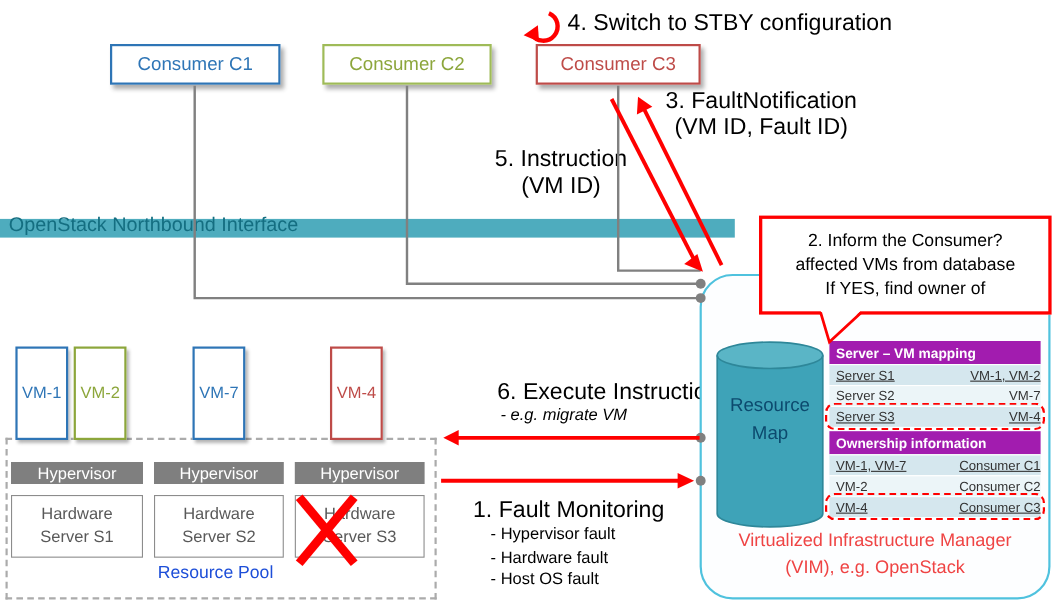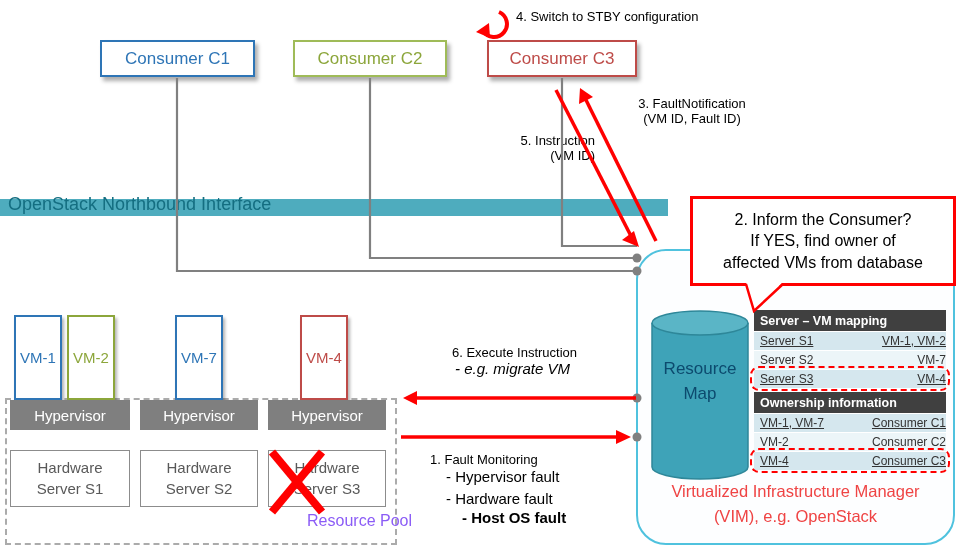--- a/index.html
+++ b/index.html
@@ -13,49 +13,49 @@
             display:flex;align-items:center;justify-content:center;font-size:17px;
             box-shadow:3px 4px 4px rgba(0,0,0,.32);}
   .blue{border-color:#2E75B6;color:#2E75B6;}
   .green{border-color:#9FBB58;color:#8CA63B;}
   .red{border-color:#BE4B48;color:#BE4B48;}
 
   
   .vm{position:absolute;top:315px;width:48px;height:85px;background:#fff;border:2.5px solid;
       display:flex;align-items:center;justify-content:center;font-size:15px;
       box-shadow:2px 3px 3px rgba(0,0,0,.3);}
-  .hyp{position:absolute;top:400px;height:30px;background:#7F7F7F;color:#fff;
+  .hyp{position:absolute;top:420px;height:20px;background:#7F7F7F;color:#fff;
        display:flex;align-items:center;justify-content:center;font-size:15px;}
   .server{position:absolute;top:450px;height:57px;background:#fff;border:1.5px solid #8C8C8C;
           color:#595959;display:flex;align-items:center;justify-content:center;
           text-align:center;font-size:15px;line-height:1.35;padding:0 8px;}
   .pool{position:absolute;left:5px;top:398px;width:392px;height:147px;border:2px dashed #ABABAB;}
-  .pool-label{position:absolute;left:20px;top:512px;width:392px;text-align:right;
-              color:#8b5cf6;font-size:16px;}
+  .pool-label{position:absolute;left:0;top:512px;width:392px;text-align:center;
+              color:#1d4ed8;font-size:16px;}
 
   
   .nb-bar{position:absolute;left:0;top:199px;width:668px;height:17px;background:#4EACBE;}
   .nb-label{position:absolute;left:8px;top:194px;font-size:18px;color:#146E81;}
 
   
   .note{position:absolute;color:#000;}
-  .t17{font-size:13px;}
+  .t17{font-size:21px;}
   .t15{font-size:15px;}
   .center{text-align:center;}
   .indent{margin-left:3px;font-style:italic;}
 
   
   .vim-box{position:absolute;left:636px;top:249px;width:319px;height:296px;
            border:2.5px solid #4FC2DE;border-radius:30px;background:#FDFEFF;}
   .cyl-text{position:absolute;left:651px;top:356px;width:98px;text-align:center;
             color:#0c4a6e;font-size:17px;line-height:25px;}
   .vim-caption{position:absolute;left:638px;top:479px;width:315px;text-align:center;
                color:#ef4444;font-size:16.5px;line-height:1.5;}
   .tbl{position:absolute;left:754px;width:192px;}
-  .tbl-header{height:21px;background:#404040;color:#fff;font-weight:bold;font-size:12.5px;
+  .tbl-header{height:21px;background:#a21caf;color:#fff;font-weight:bold;font-size:12.5px;
               display:flex;align-items:center;padding-left:6px;}
   .tbl-row{height:19px;display:flex;align-items:center;font-size:12px;color:#333;
            border-top:1px solid #fff;}
   .tbl-row .c1{width:86px;padding-left:6px;}
   .tbl-row .c2{flex:1;padding-left:2px;text-align:right;}
   .row-a{background:#D5E7EE;text-decoration:underline;}
   .row-b{background:#ECF5F8;gap:13px;}
   .hl{position:absolute;border:2px dashed #FF0000;border-radius:9px;}
 
   
@@ -72,25 +72,25 @@
 
   <div class="nb-bar"></div>
   <div class="nb-label">OpenStack Northbound Interface</div>
 
   <div class="note t17" style="left:516px;top:9px;">4. Switch to STBY configuration</div>
 
   <div class="consumer blue" style="left:100px;width:155px;">Consumer C1</div>
   <div class="consumer green" style="left:293px;width:154px;">Consumer C2</div>
   <div class="consumer red" style="left:487px;width:150px;">Consumer C3</div>
 
-  <div class="note t17 center" style="left:425px;top:133px;width:170px;text-align:right;">
+  <div class="note t17 center" style="left:425px;top:133px;width:170px;">
     <div>5. Instruction</div>
     <div>(VM ID)</div>
   </div>
-  <div class="note t17 center" style="left:602px;top:96px;width:180px;">
+  <div class="note t17 center" style="left:602px;top:80px;width:180px;">
     <div>3. FaultNotification</div>
     <div>(VM ID, Fault ID)</div>
   </div>
 
   <div class="pool"></div>
   <div class="pool-label">Resource Pool</div>
 
   <div class="vm blue" style="left:14px;">VM-1</div>
   <div class="vm green" style="left:67px;">VM-2</div>
   <div class="vm blue" style="left:175px;">VM-7</div>
@@ -106,21 +106,21 @@
 
   <div class="note" style="left:452px;top:345px;">
     <div class="t17">6. Execute Instruction</div>
     <div class="t15 indent">- e.g. migrate VM</div>
   </div>
 
   <div class="note" style="left:430px;top:452px;">
     <div class="t17">1. Fault Monitoring</div>
     <div class="t15" style="margin-left:16px;line-height:19px;">- Hypervisor fault</div>
     <div class="t15" style="margin-left:16px;line-height:19px;margin-top:3px;">- Hardware fault</div>
-    <div class="t15" style="margin-left:32px;line-height:19px;font-weight:bold;">- Host OS fault</div>
+    <div class="t15" style="margin-left:16px;line-height:19px;">- Host OS fault</div>
   </div>
 
   <div class="vim-box"></div>
 
   <div class="abs" style="left:650px;top:309px;width:100px;height:172px;">
     <svg width="100" height="172" viewBox="0 0 100 172">
       <path d="M2 14 L2 158 A48 12 0 0 0 98 158 L98 14" fill="#3EA3B8" stroke="#2E8799" stroke-width="1.5"></path>
       <ellipse cx="50" cy="14" rx="48" ry="12" fill="#5AB5C6" stroke="#2E8799" stroke-width="1.5"></ellipse>
     </svg>
   </div>
@@ -164,22 +164,22 @@
   <div class="hl" style="left:750px;top:366px;width:200px;height:25px;"></div>
   <div class="hl" style="left:750px;top:448px;width:200px;height:25px;"></div>
 
   <div class="vim-caption">
     <div>Virtualized Infrastructure Manager</div>
     <div>(VIM), e.g. OpenStack</div>
   </div>
 
   <div class="callout">
     <div>2. Inform the Consumer?</div>
+    <div>affected VMs from database</div>
     <div>If YES, find owner of</div>
-    <div>affected VMs from database</div>
   </div>
 
   <svg id="overlay" viewBox="0 0 960 556">
     <g stroke="#808080" stroke-width="2.2" fill="none">
       <polyline points="177,78 177,271 637,271"></polyline>
       <polyline points="370,78 370,258 637,258"></polyline>
       <polyline points="562,78 562,246 637,246"></polyline>
     </g>
     <g fill="#808080">
       <circle cx="637" cy="258" r="4.5"></circle>

